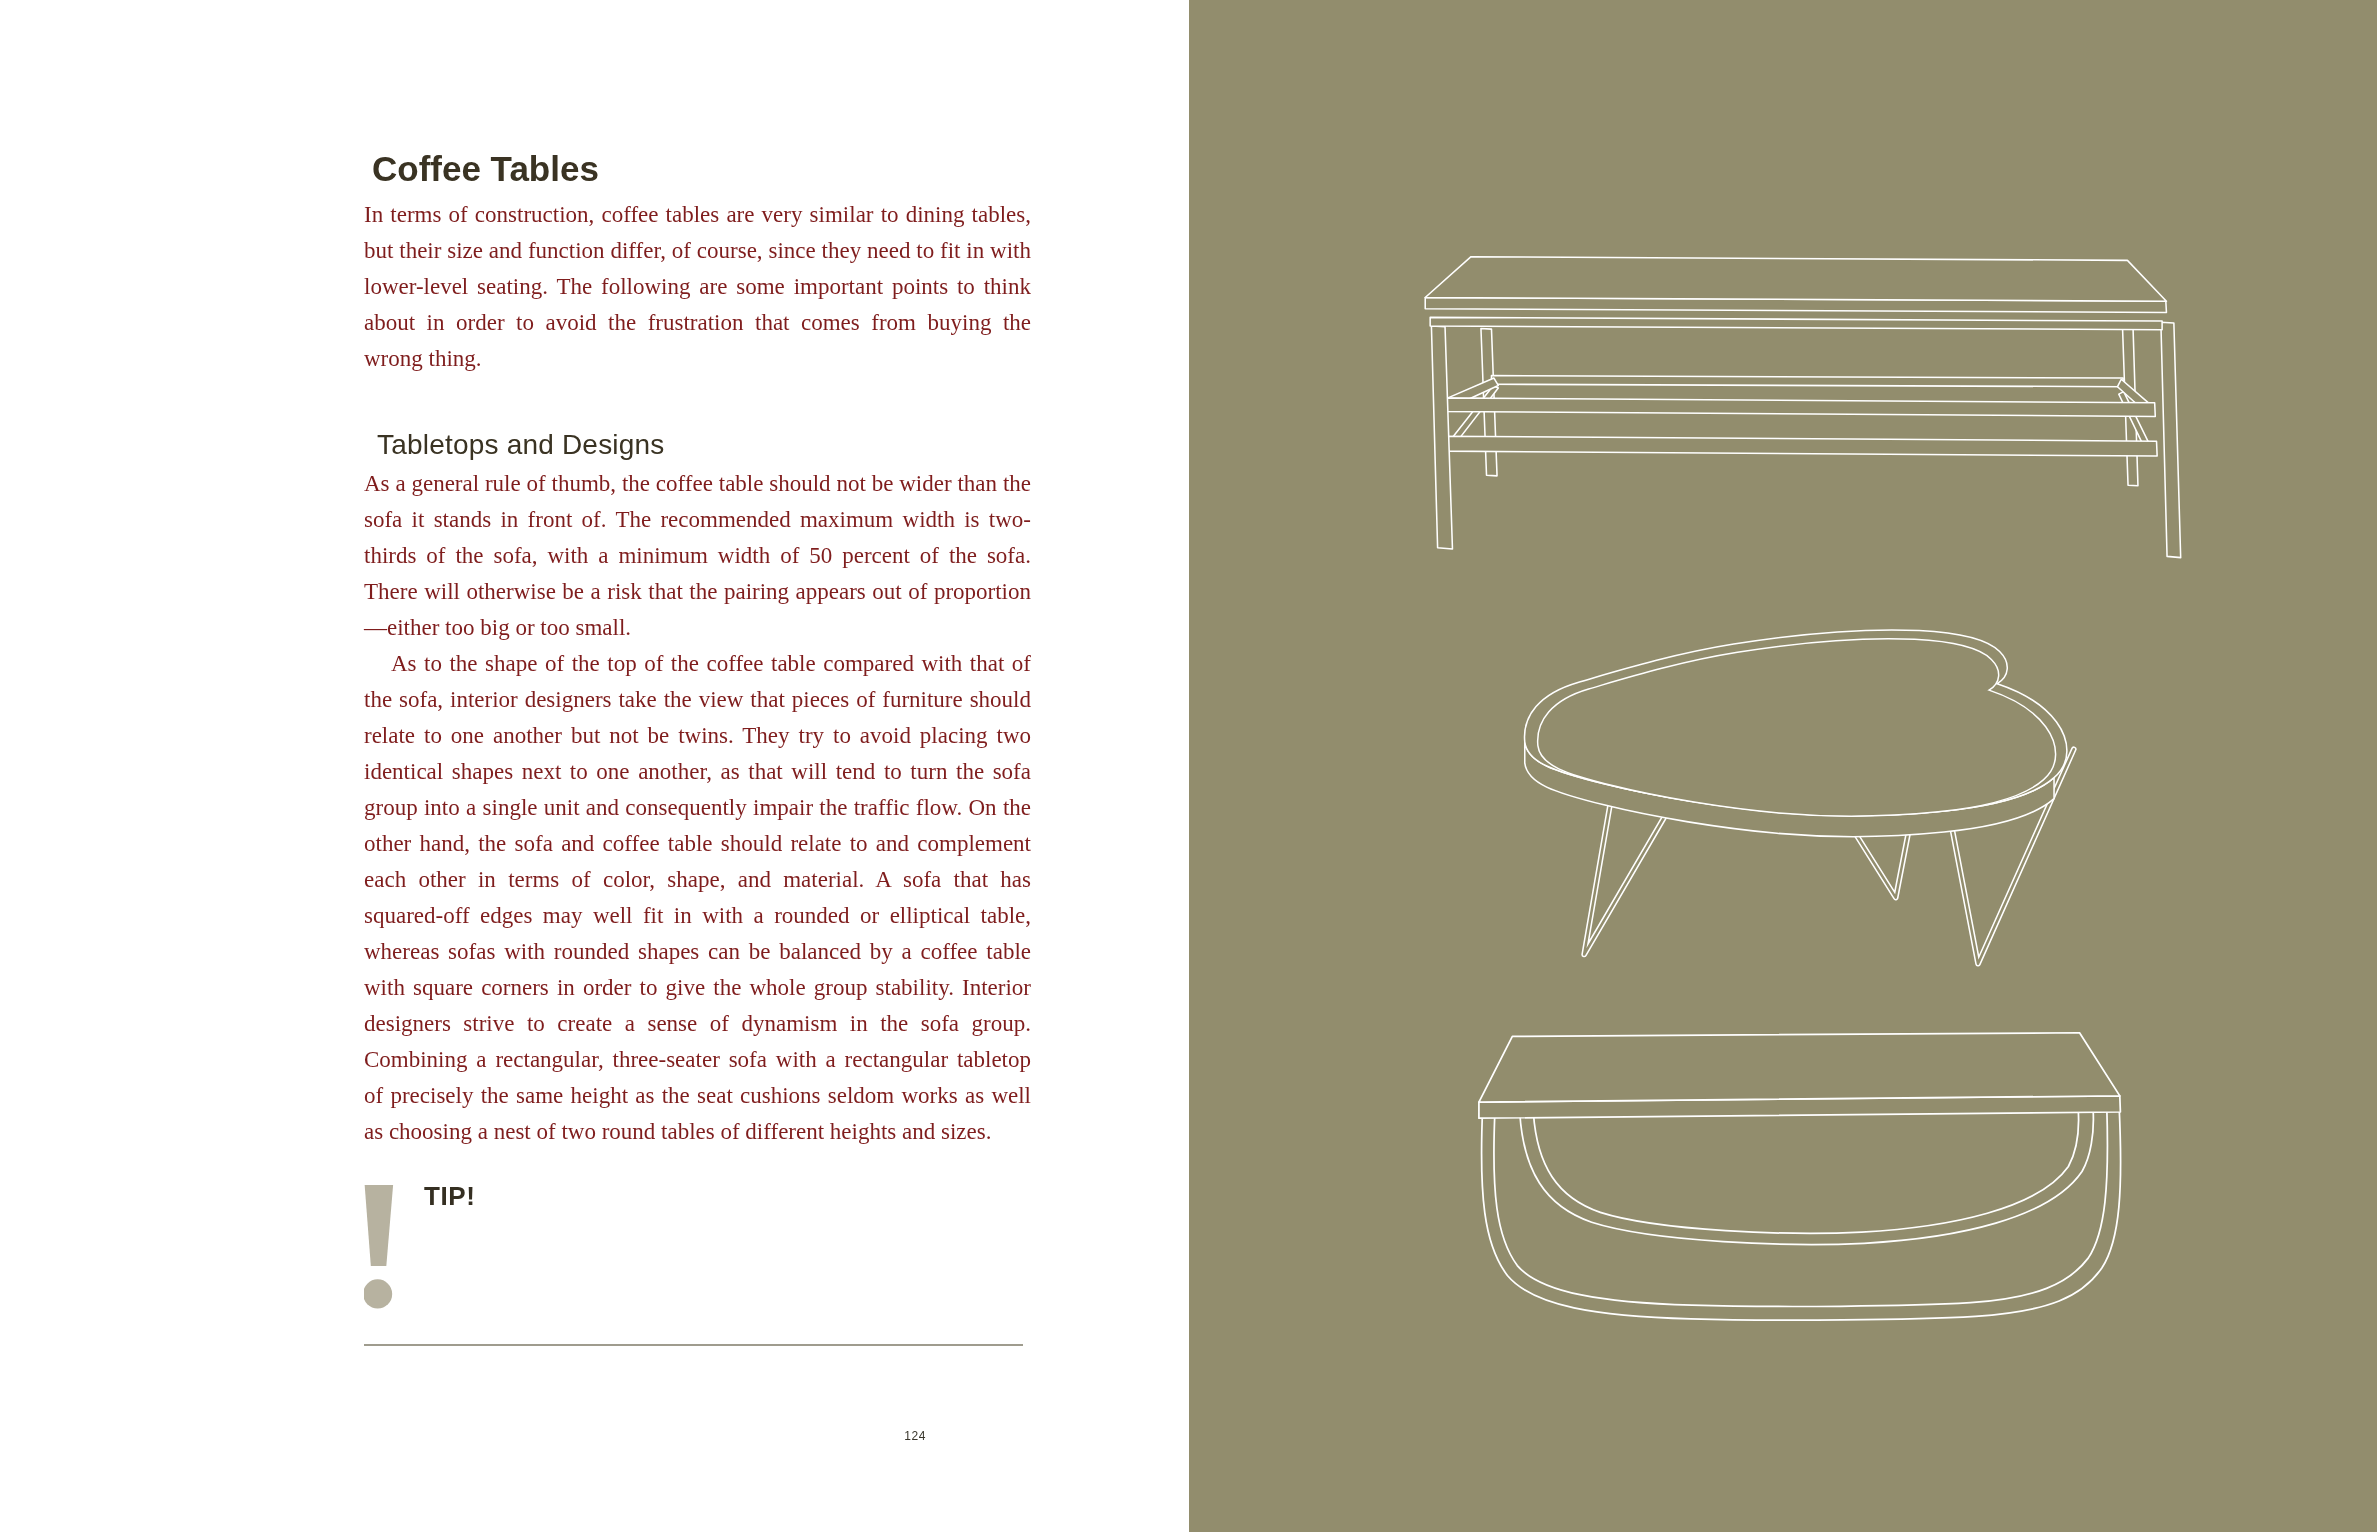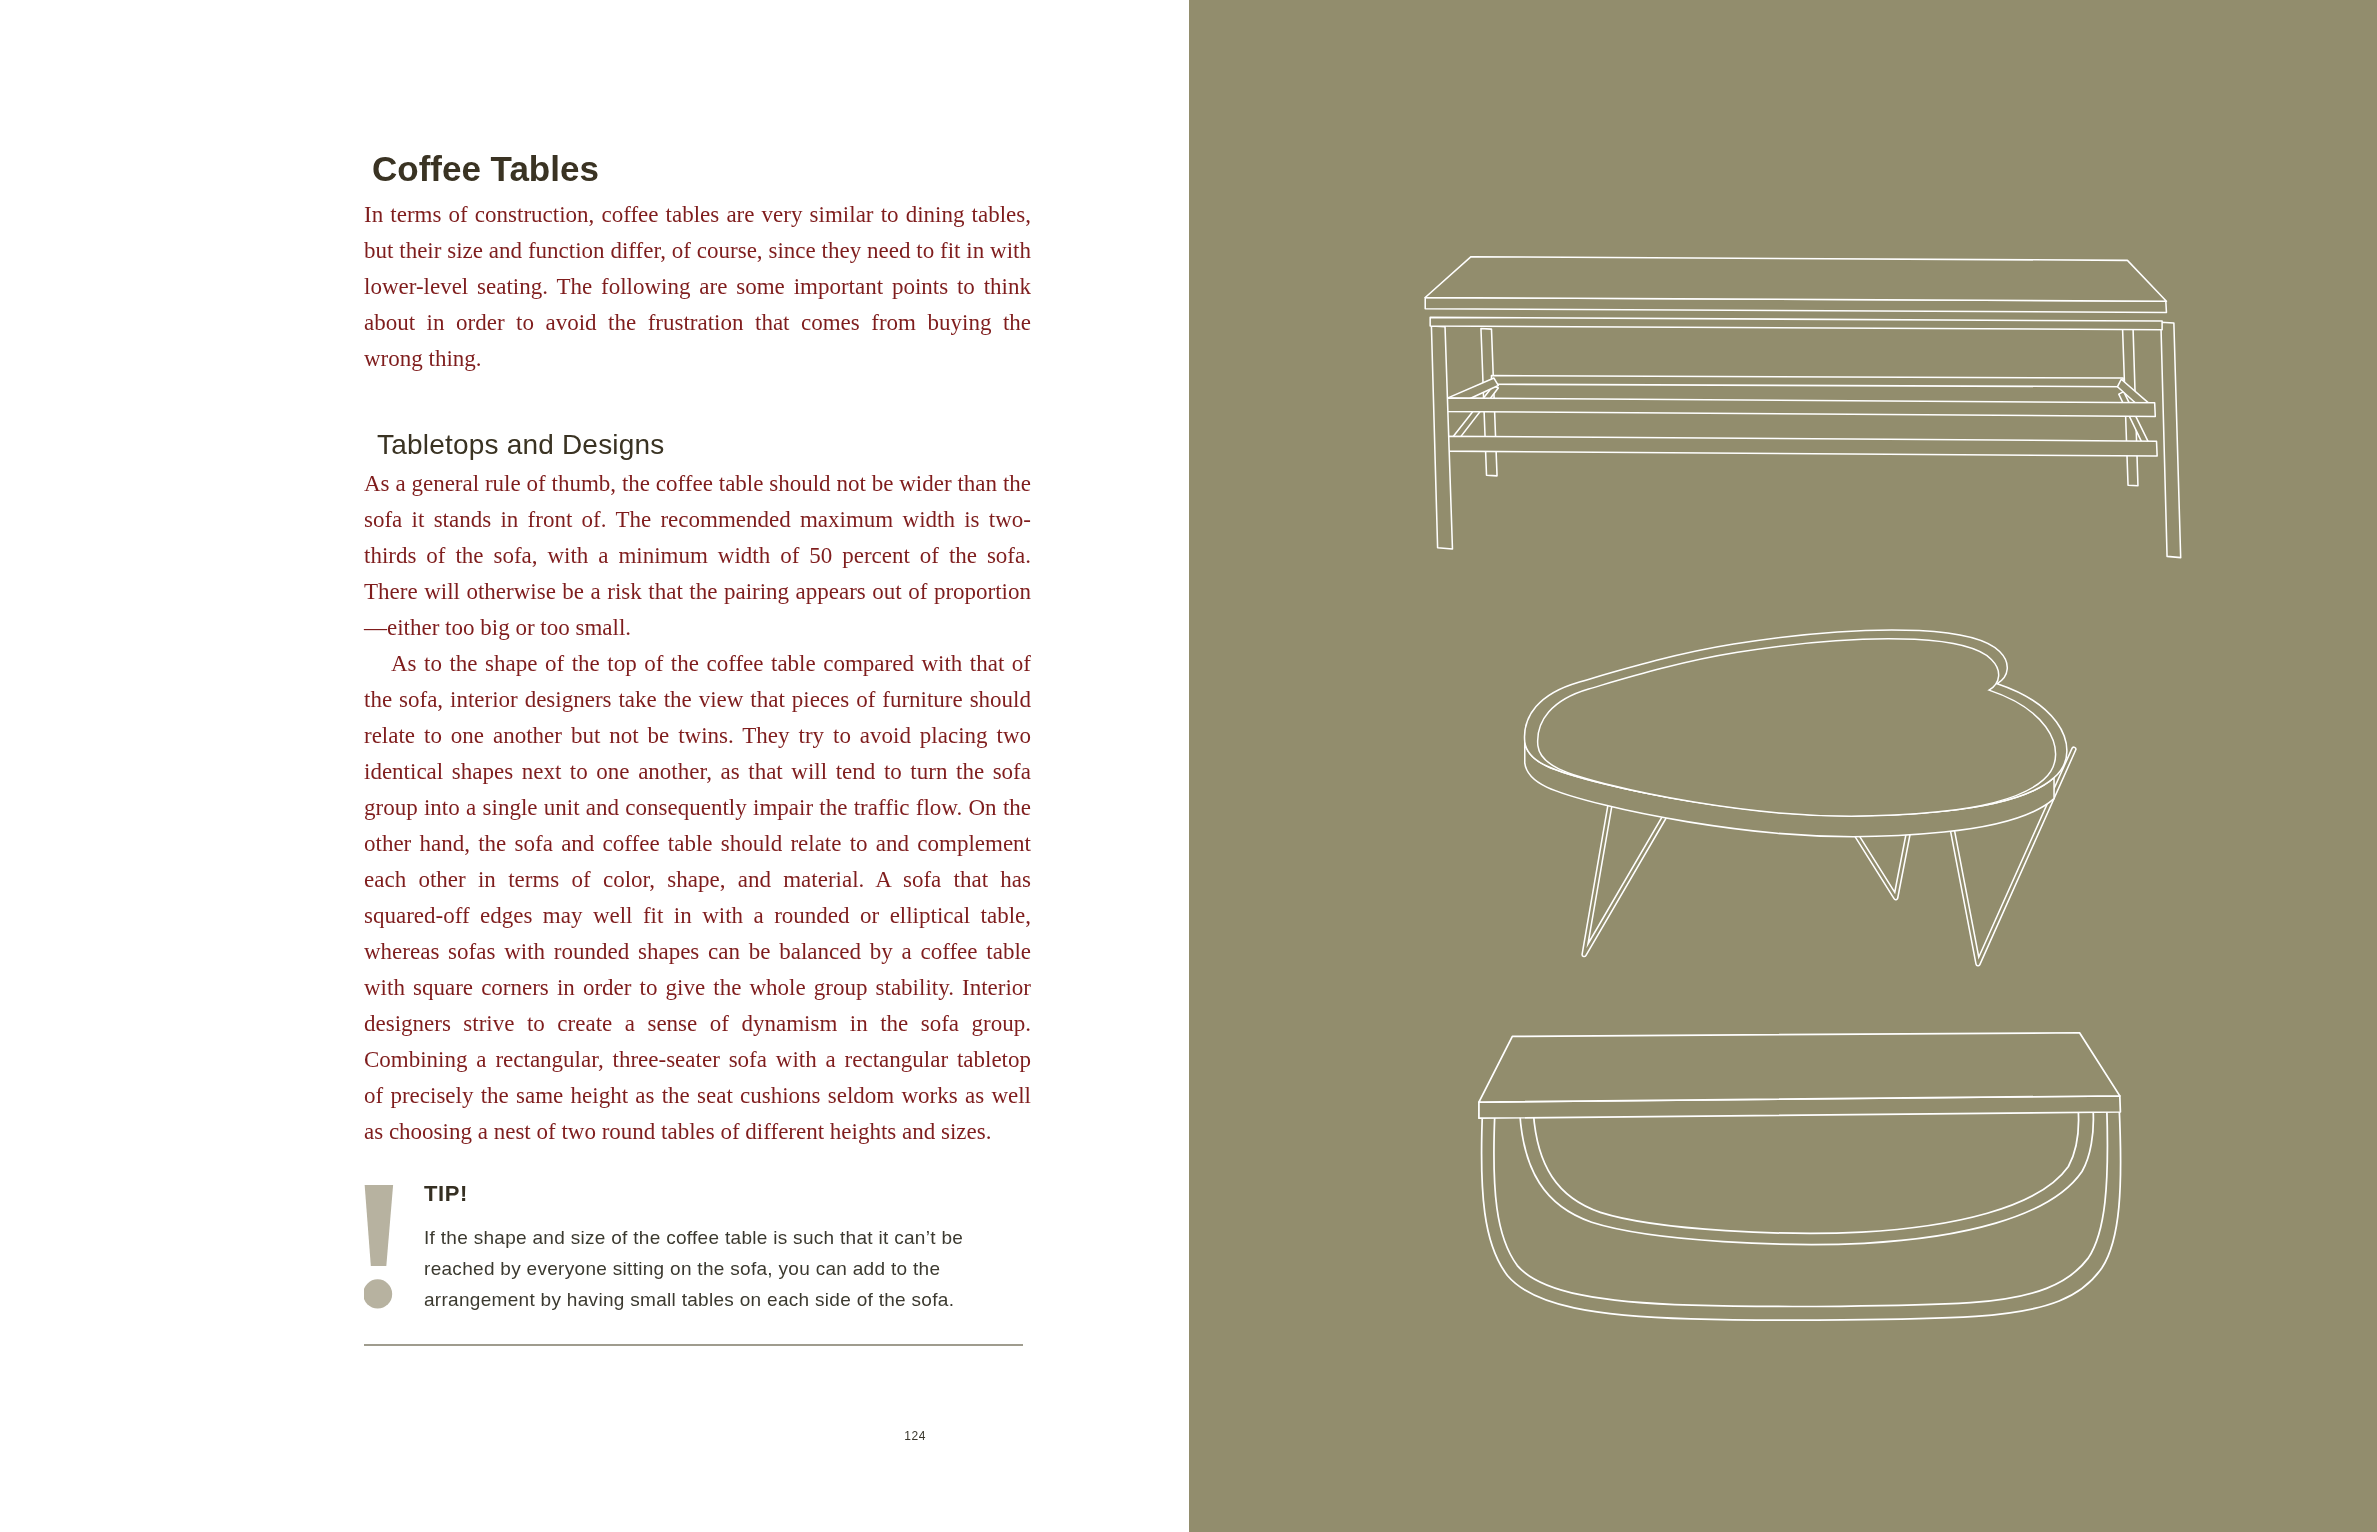--- a/index.html
+++ b/index.html
@@ -24,21 +24,21 @@
     position:absolute;left:364px;top:416px;margin:13px;
     font-weight:500;font-size:28px;line-height:32px;color:#3a3323;letter-spacing:0.2px;
   }
   .col2{position:absolute;left:364px;top:466px;width:667px;}
   .col2 p{margin:0;}
   .col2 .indented{text-indent:27px;}
 
   .tip-icon{position:absolute;left:364px;top:1185px;width:31px;height:125px;}
   .tip-body{position:absolute;left:424px;top:1181px;width:610px;}
   .tip-label{
-    margin:0 0 15px 0;font-weight:700;font-size:22px;color:#352f22;letter-spacing:0.6px;
+    margin:0 0 15px 0;font-weight:700;font-size:26px;color:#352f22;letter-spacing:0.6px;
   }
   .tip-text{
     margin:0;font-size:19px;line-height:31px;color:#3b392f;letter-spacing:0.3px;
   }
   .rule{position:absolute;left:364px;top:1344px;width:659px;height:1.5px;background:#9f9c8e;}
   .page-number{
     position:absolute;left:369px;top:1429px;width:557px;margin:0;text-align:right;
     font-size:12px;color:#39362c;letter-spacing:0.6px;
   }
 
@@ -63,21 +63,20 @@
     <p class="indented">As to the shape of the top of the coffee table compared with that of the sofa, interior designers take the view that pieces of furniture should relate to one another but not be twins. They try to avoid placing two identical shapes next to one another, as that will tend to turn the sofa group into a single unit and consequently impair the traffic flow. On the other hand, the sofa and coffee table should relate to and complement each other in terms of color, shape, and material. A sofa that has squared-off edges may well fit in with a rounded or elliptical table, whereas sofas with rounded shapes can be balanced by a coffee table with square corners in order to give the whole group stability. Interior designers strive to create a sense of dynamism in the sofa group. Combining a rectangular, three-seater sofa with a rectangular tabletop of precisely the same height as the seat cushions seldom works as well as choosing a nest of two round tables of different heights and sizes.</p>
   </div>
 
   <svg class="tip-icon" viewBox="0 0 50 202" xmlns="http://www.w3.org/2000/svg" aria-hidden="true">
     <polygon points="1,0 47,0 36,131 11,131" fill="#b7b2a0"></polygon>
     <circle cx="22" cy="176" r="23.5" fill="#b7b2a0"></circle>
   </svg>
 
   <div class="tip-body">
     <h3 class="tip-label">TIP!</h3>
-    <p class="tip-text">If the shape and size of the coffee table is such that it can’t be reached by everyone sitting on the sofa, you can add to the arrangement by having small tables on each side of the sofa.</p>
   </div>
 
   <div class="rule"></div>
 
   <p class="page-number">124</p>
 </div>
 
 <div class="right-page">
 
   <svg class="illus illus-1" viewBox="0 0 1350 520" xmlns="http://www.w3.org/2000/svg" aria-label="rectangular coffee table with magazine shelf">

